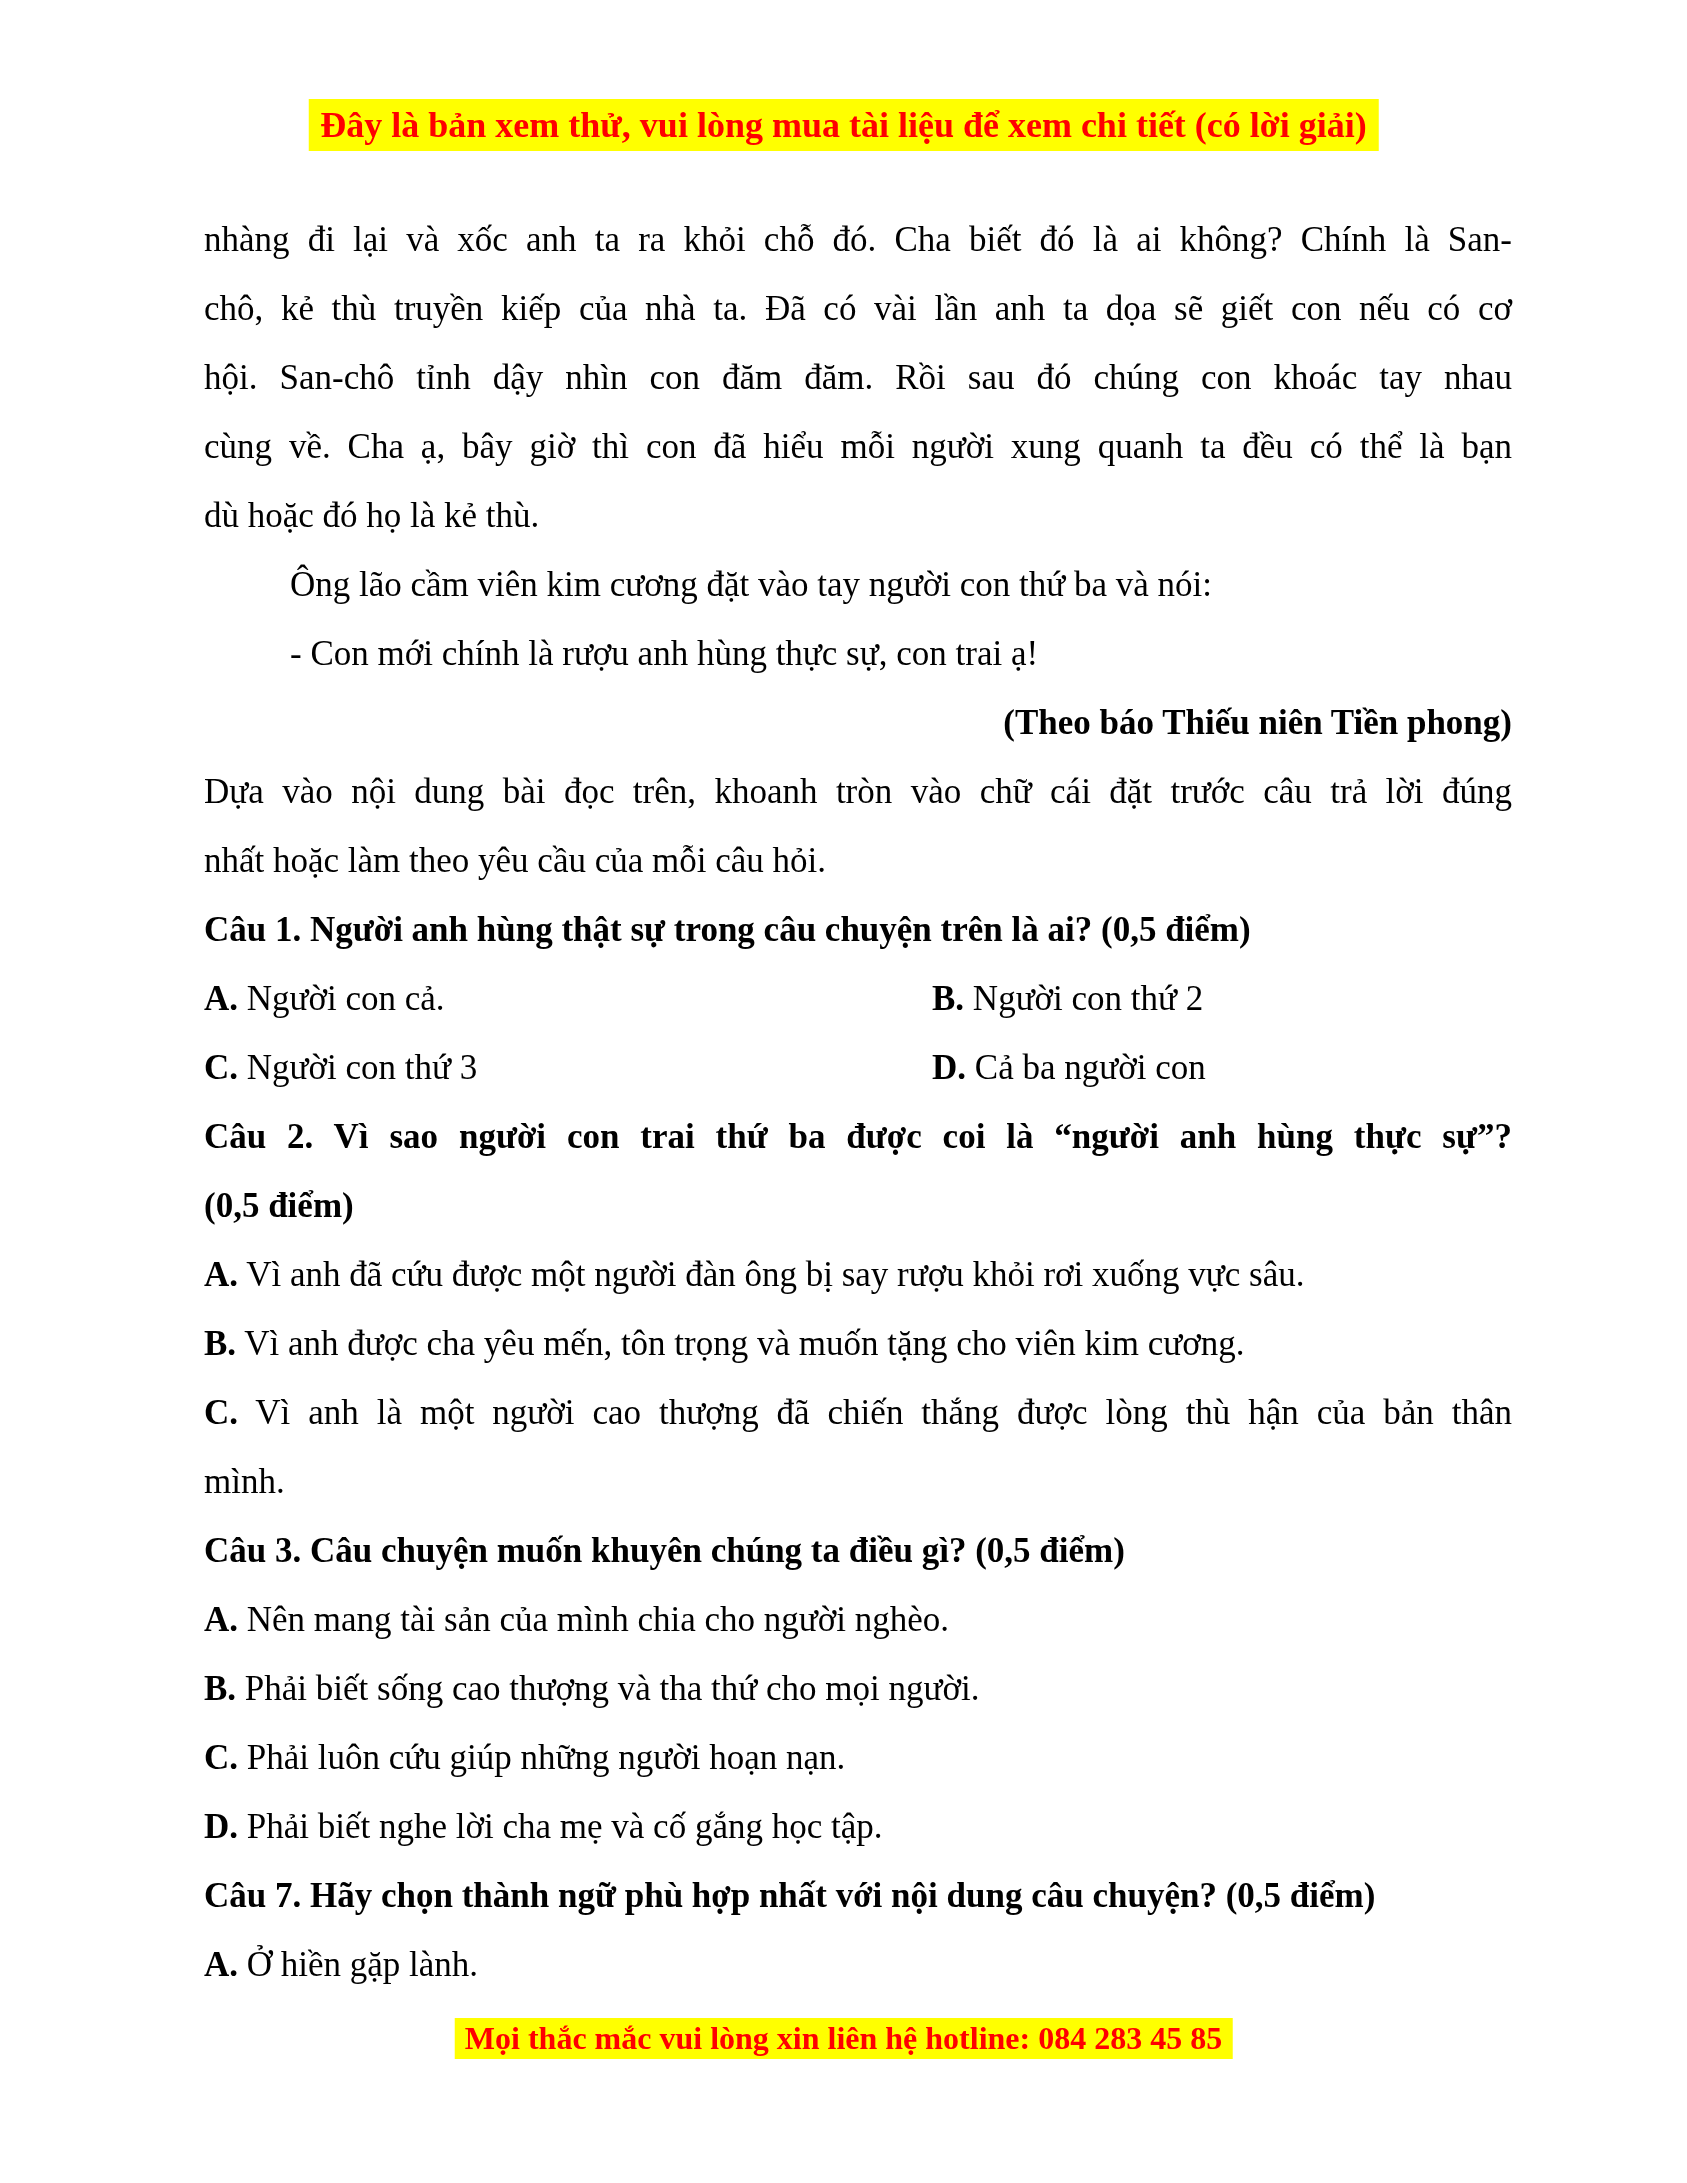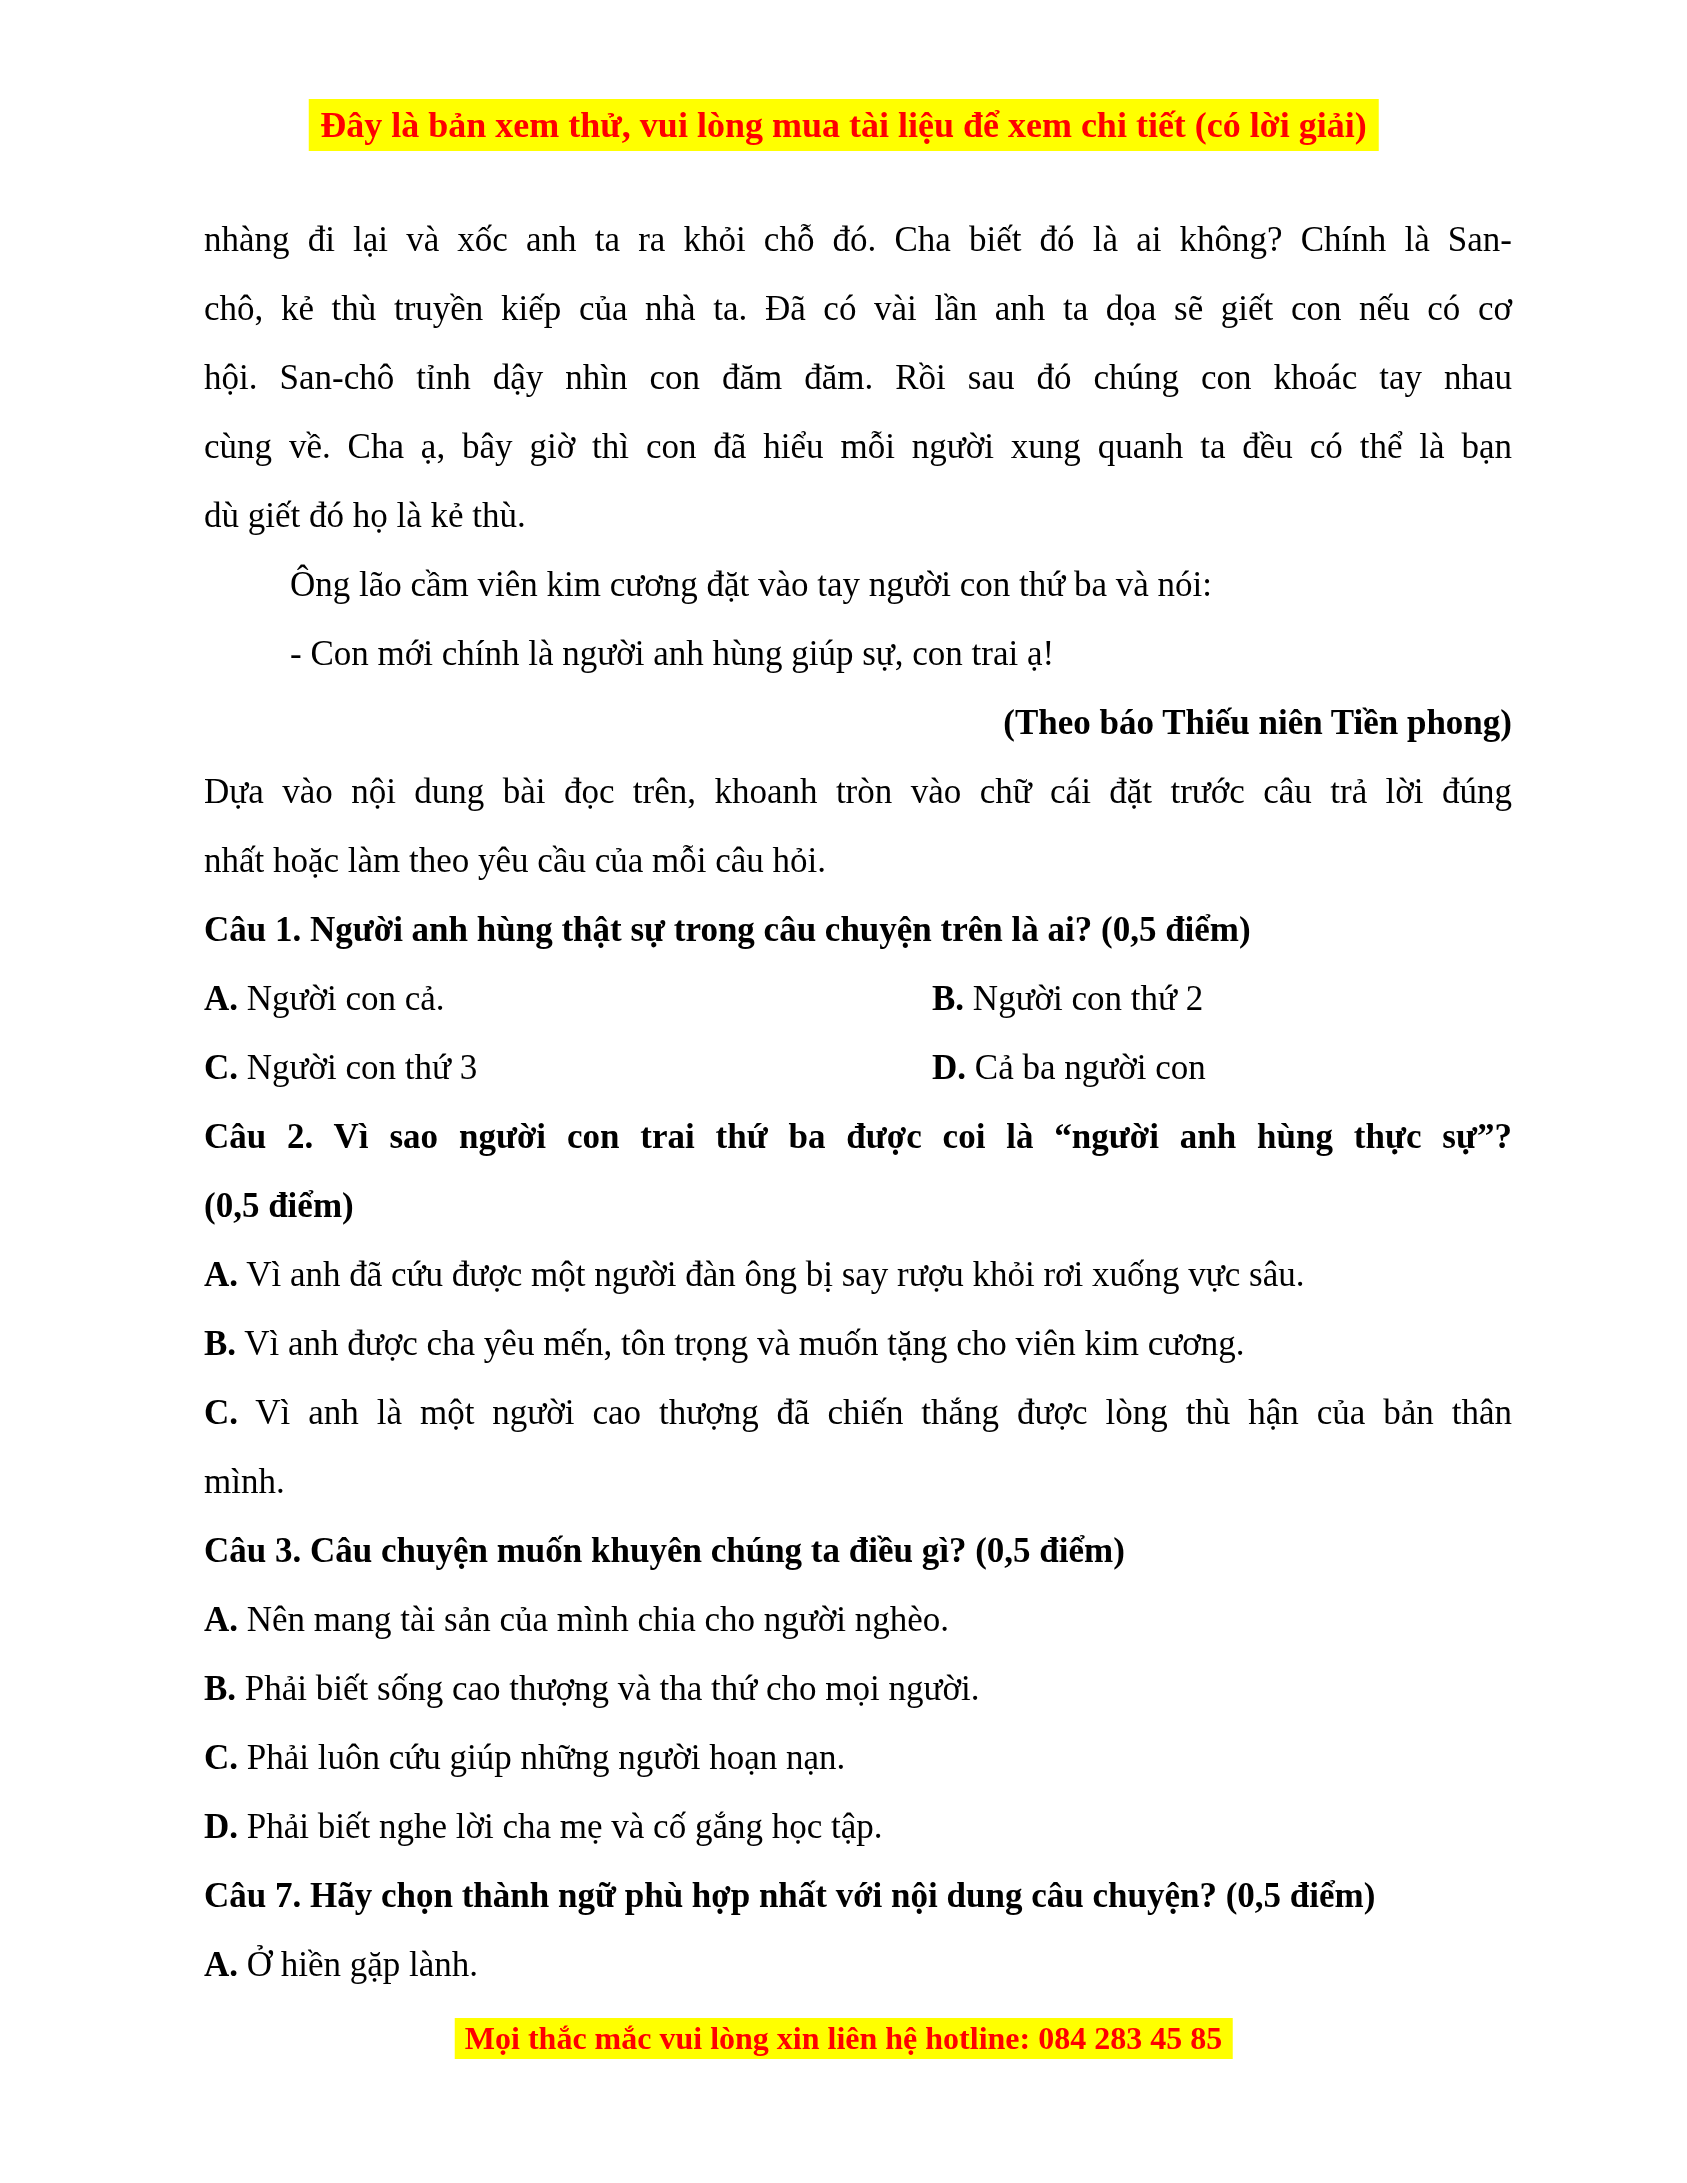--- a/index.html
+++ b/index.html
@@ -66,23 +66,23 @@
 <body>
 
 <div class="page">
   <div class="banner banner-top">Đây là bản xem thử, vui lòng mua tài liệu để xem chi tiết (có lời giải)</div>
 
   <div class="content">
       <div class="line justify"><span>nhàng đi lại và xốc anh ta ra khỏi chỗ đó. Cha biết đó là ai không? Chính là San-</span></div>
       <div class="line justify"><span>chô, kẻ thù truyền kiếp của nhà ta. Đã có vài lần anh ta dọa sẽ giết con nếu có cơ</span></div>
       <div class="line justify"><span>hội. San-chô tỉnh dậy nhìn con đăm đăm. Rồi sau đó chúng con khoác tay nhau</span></div>
       <div class="line justify"><span>cùng về. Cha ạ, bây giờ thì con đã hiểu mỗi người xung quanh ta đều có thể là bạn</span></div>
-      <div class="line"><span>dù giết đó họ là kẻ thù.</span></div>
+      <div class="line"><span>dù hoặc đó họ là kẻ thù.</span></div>
       <div class="line" style="text-indent: 86px;"><span>Ông lão cầm viên kim cương đặt vào tay người con thứ ba và nói:</span></div>
-      <div class="line" style="text-indent: 86px;"><span>- Con mới chính là người anh hùng giúp sự, con trai ạ!</span></div>
+      <div class="line" style="text-indent: 86px;"><span>- Con mới chính là rượu anh hùng thực sự, con trai ạ!</span></div>
       <div class="line right"><span class="b i">(Theo báo Thiếu niên Tiền phong)</span></div>
       <div class="line justify"><span class="i">Dựa vào nội dung bài đọc trên, khoanh tròn vào chữ cái đặt trước câu trả lời đúng</span></div>
       <div class="line"><span class="i">nhất hoặc làm theo yêu cầu của mỗi câu hỏi.</span></div>
       <div class="line"><span class="b">Câu 1. Người anh hùng thật sự trong câu chuyện trên là ai? (0,5 điểm)</span></div>
       <div class="line"><span class="b">A.</span><span> Người con cả.</span><span class="col2"><span class="b">B.</span><span> Người con thứ 2</span></span></div>
       <div class="line"><span class="b">C.</span><span> Người con thứ 3</span><span class="col2"><span class="b">D.</span><span> Cả ba người con</span></span></div>
       <div class="line justify"><span class="b">Câu 2. Vì sao người con trai thứ ba được coi là </span><span class="b i">“người anh hùng thực sự”?</span></div>
       <div class="line"><span class="b i">(0,5 điểm)</span></div>
       <div class="line"><span class="b">A.</span><span> Vì anh đã cứu được một người đàn ông bị say rượu khỏi rơi xuống vực sâu.</span></div>
       <div class="line"><span class="b">B.</span><span> Vì anh được cha yêu mến, tôn trọng và muốn tặng cho viên kim cương.</span></div>

